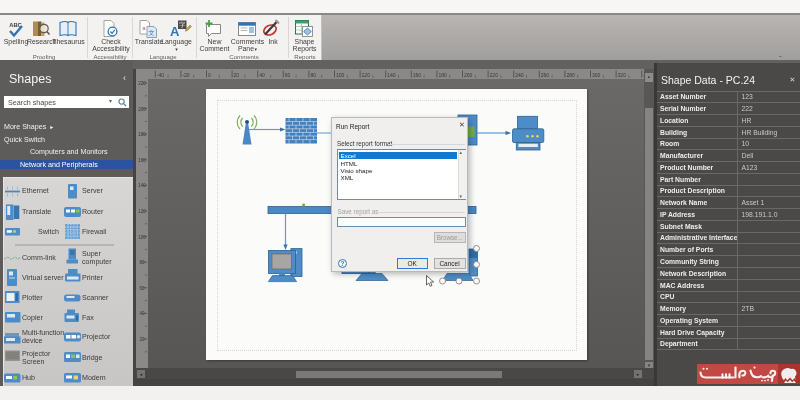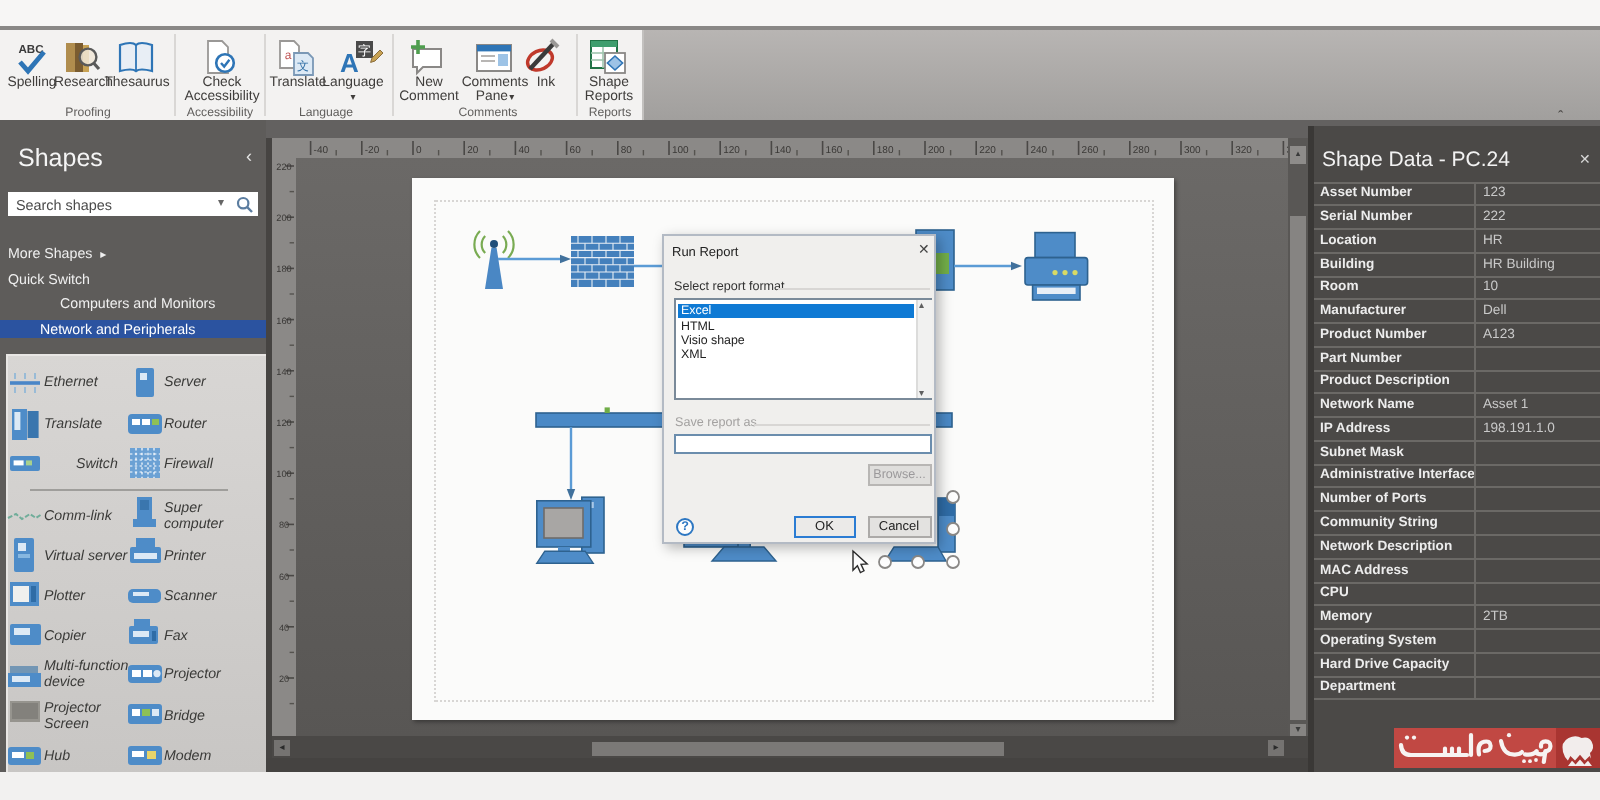--- a/index.html
+++ b/index.html
@@ -2,21 +2,21 @@
 <html><head>
 <meta charset="utf-8">
 <style>
   * { margin:0; padding:0; box-sizing:border-box; }
   html,body { width:800px; height:400px; overflow:hidden; }
   body { font-family:"Liberation Sans", sans-serif; background:#f2f1f0; position:relative; }
   .abs { position:absolute; }
   .sdrow { height:11.77px; border-bottom:1px solid #6b6966; position:relative; }
   .sdl { position:absolute; left:3px; top:1.8px; font-size:6.8px; font-weight:bold; color:#ededed; white-space:nowrap; }
   .sdv { position:absolute; left:84.5px; top:1.8px; font-size:6.8px; color:#c9c9c9; white-space:nowrap; }
-  .stl { position:absolute; font-size:7.1px; color:#3a3a38; line-height:8px;font-style:italic; }
+  .stl { position:absolute; font-size:7.1px; color:#3a3a38; line-height:8px; }
 </style>
 </head>
 <body>
 
 <div class="abs" id="titlebar" style="left:0;top:0;width:800px;height:13px;background:#f7f6f5;"></div>
 <div class="abs" style="left:0;top:13px;width:800px;height:2px;background:#8a8886;"></div>
 
 <div class="abs" id="ribbon" style="left:0;top:15px;width:800px;height:45px;background:linear-gradient(180deg,#b8b5b3,#a19f9d);"></div>
 <div class="abs" style="left:0;top:15px;width:322px;height:45px;background:#f3f2f1;"></div>
 <div class="abs" id="ribbonstrip" style="left:0;top:60px;width:800px;height:9px;background:#636160;"></div>

